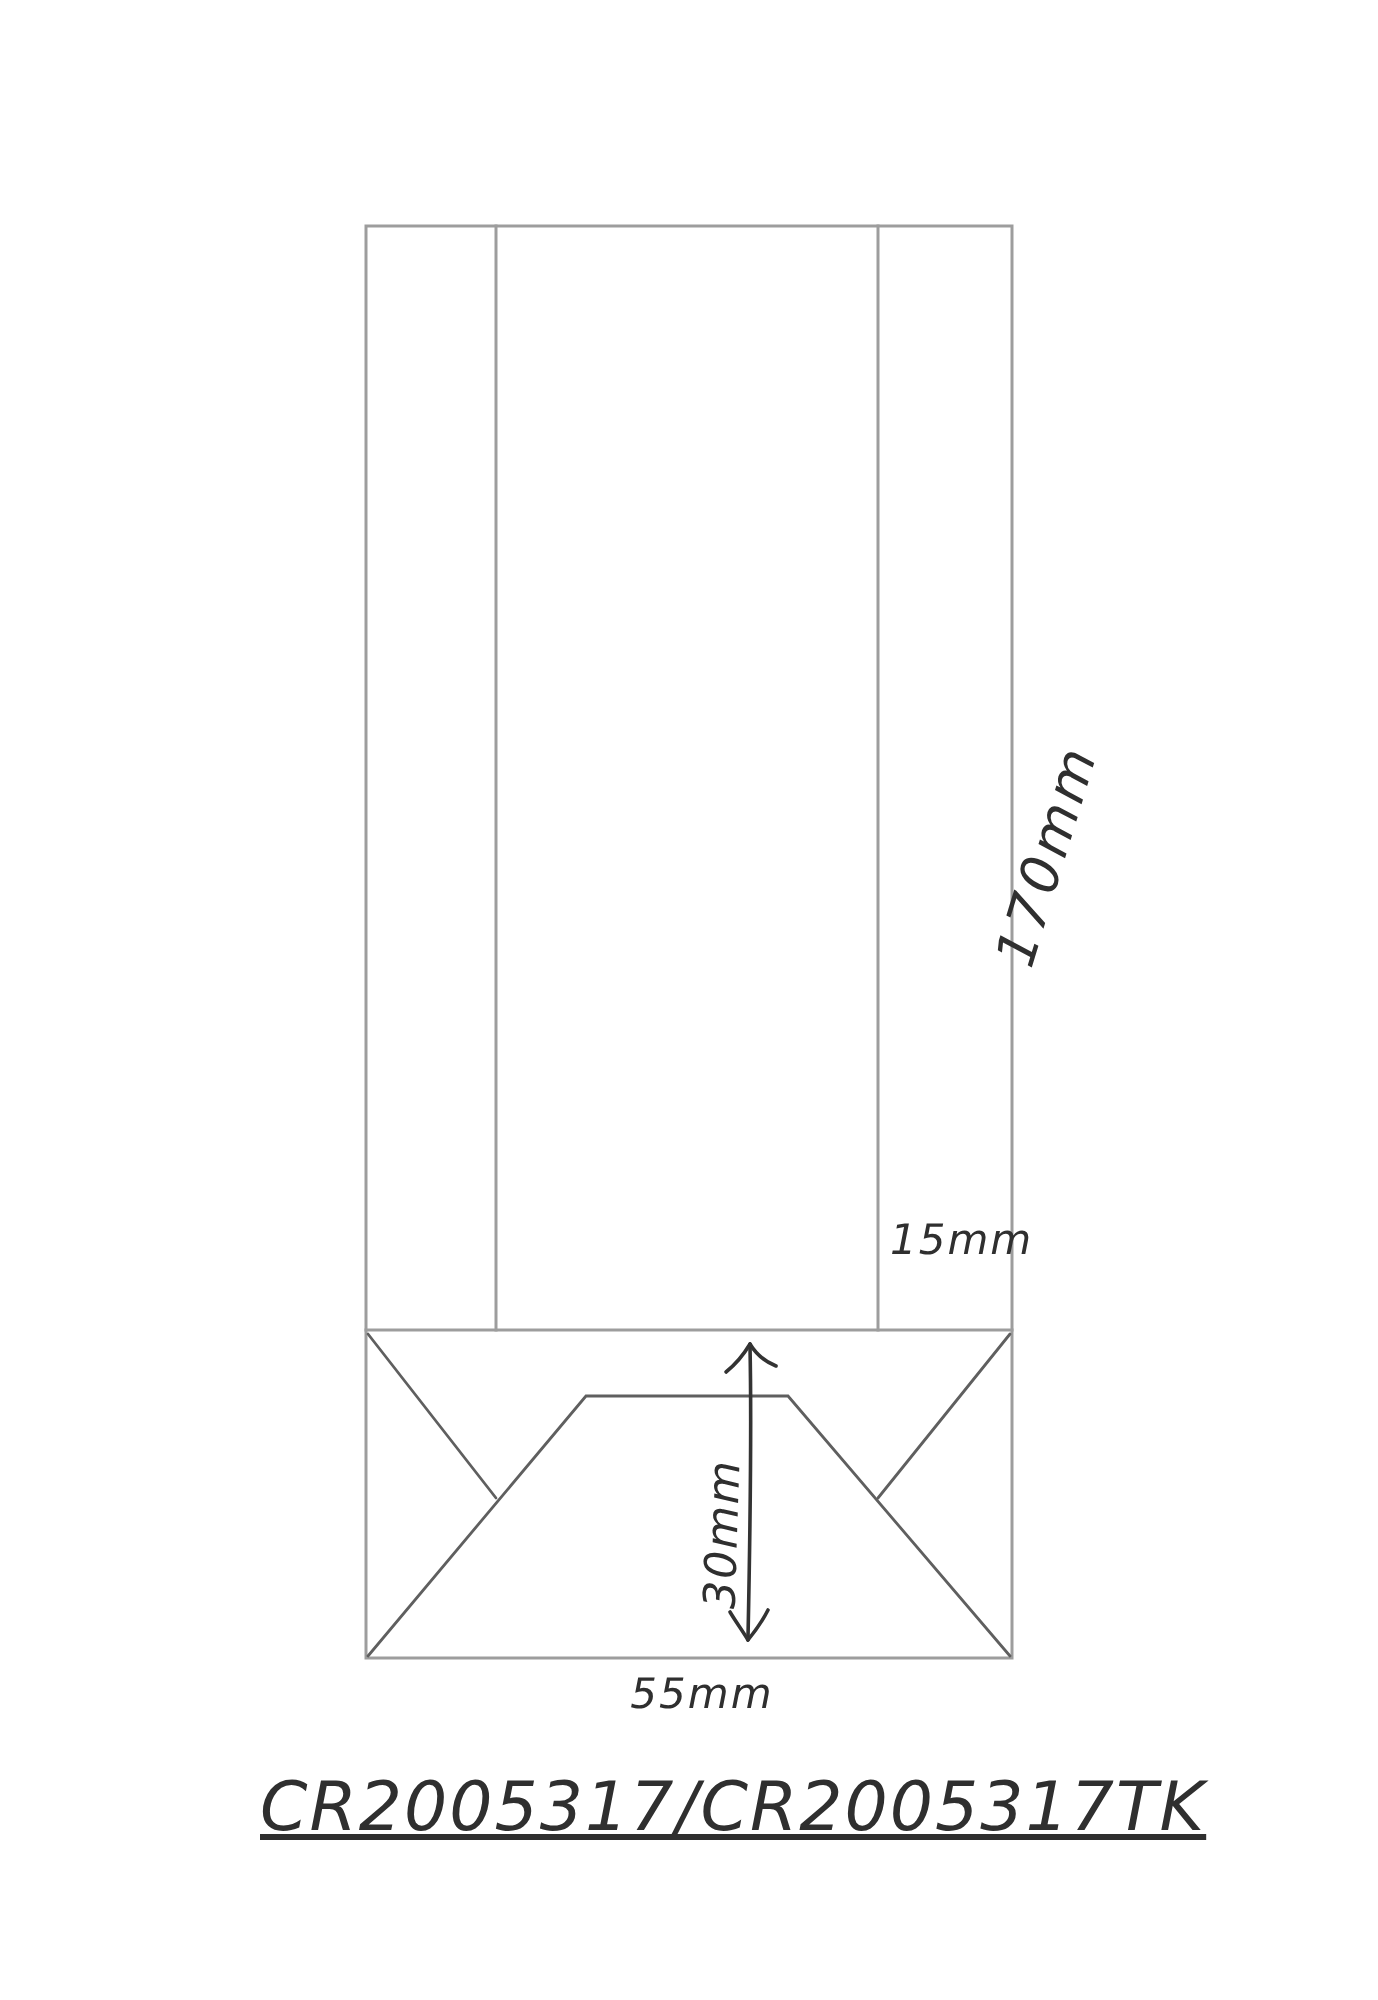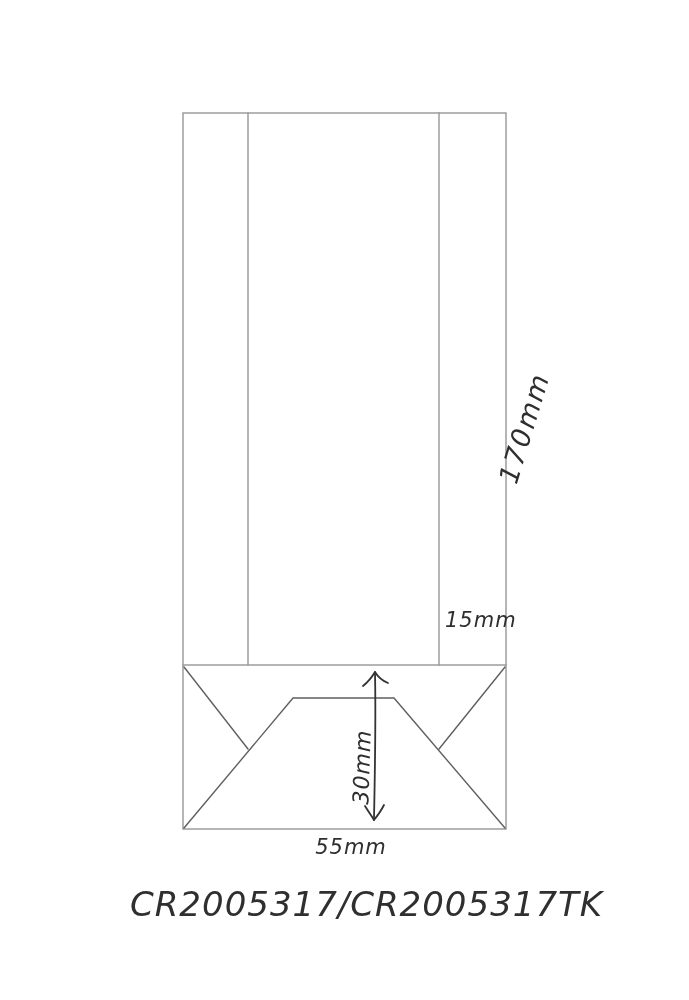--- a/index.html
+++ b/index.html
@@ -56,20 +56,21 @@
     font-size: 21px;
     letter-spacing: 1px;
   }
   .product-code {
     left: 130px;
     top: 884px;
     width: 420px;
     text-align: right;
     font-size: 34px;
     letter-spacing: 1px;
+    text-decoration: underline;
   }
 </style>
 </head>
 <body>
 
 <div class="canvas">
 
   <svg class="drawing-svg" width="689" height="1000" viewBox="0 0 689 1000">
 
     <g fill="none" stroke-width="1.5" stroke-linecap="square" stroke="#9d9d9d">

